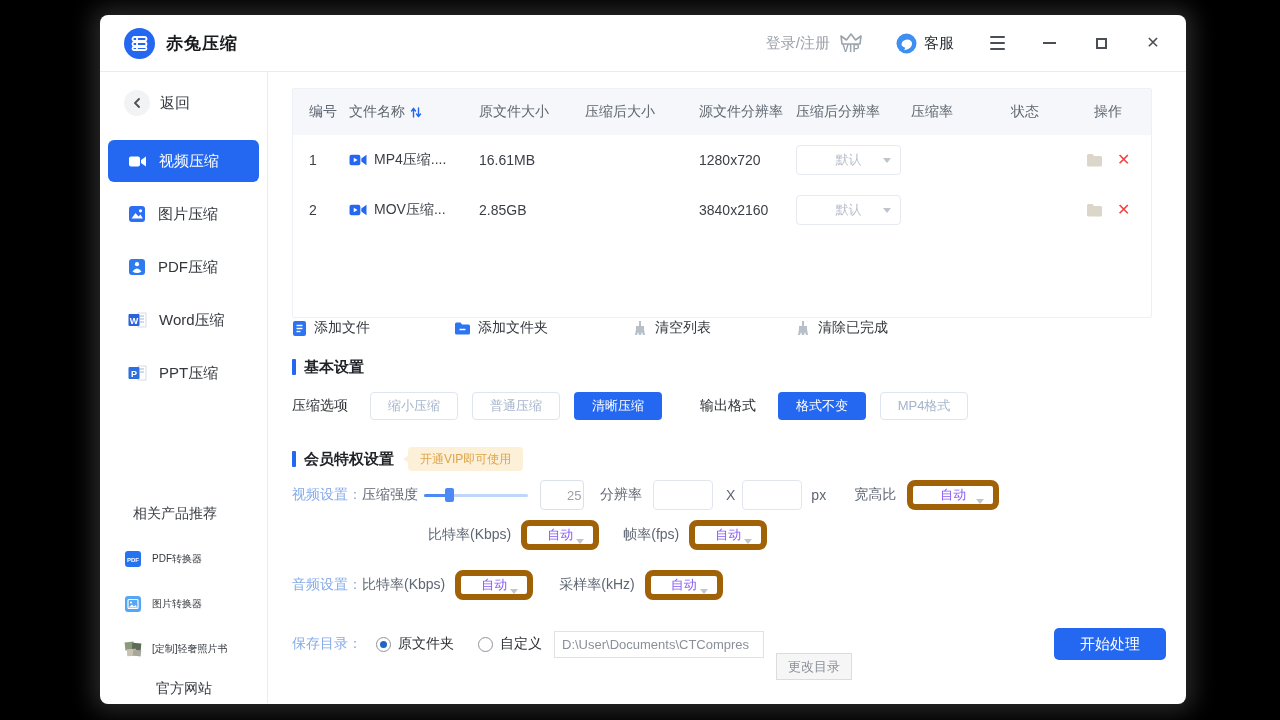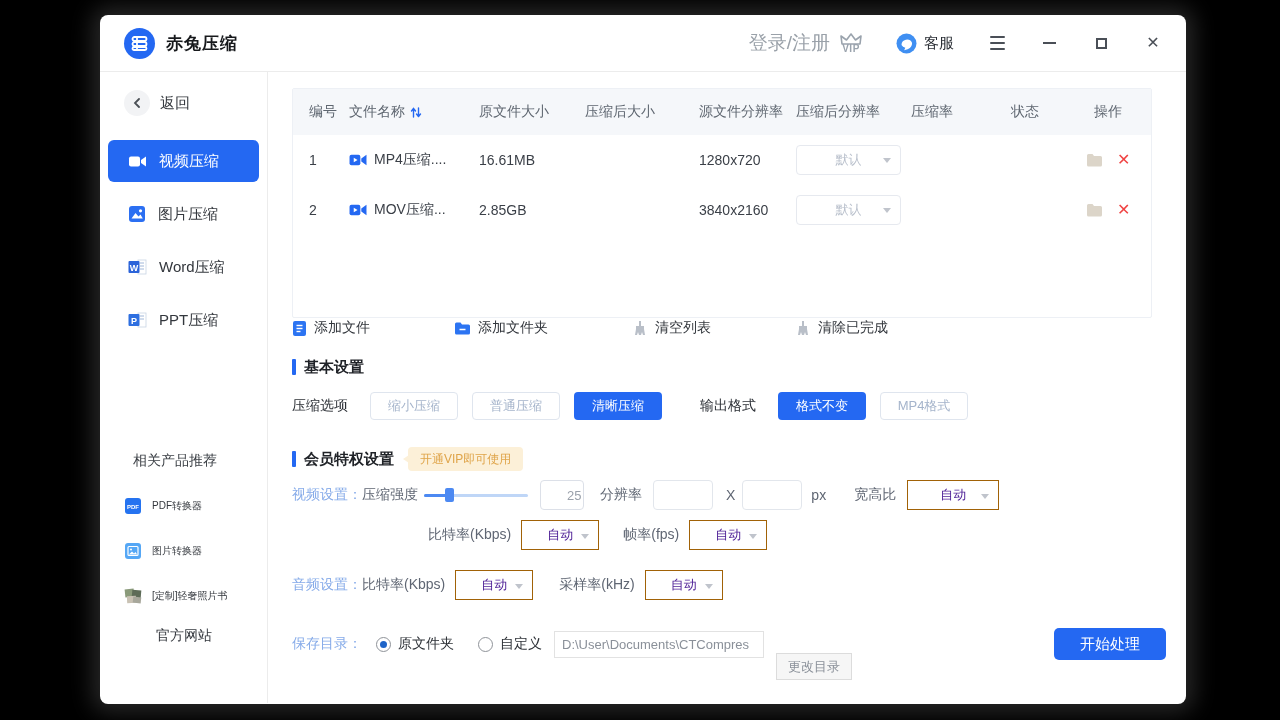--- a/index.html
+++ b/index.html
@@ -8,21 +8,21 @@
 
   .window { position:absolute; left:100px; top:15px; width:1086px; height:689px;
     background:#fff; border-radius:8px; overflow:hidden;
     box-shadow:0 0 22px 8px rgba(140,140,140,.28); }
 
   
   .titlebar { height:57px; border-bottom:1px solid #ececec; display:flex; align-items:center; padding:0 24px; }
   .logo-circle { width:31px; height:31px; border-radius:50%; background:#2468F2; display:flex; align-items:center; justify-content:center; }
   .app-title { font-size:17px; font-weight:bold; color:#17191c; margin-left:11px; letter-spacing:1px; }
   .tb-right { margin-left:auto; display:flex; align-items:center; }
-  .login-link { color:#9aa1a9; font-size:19px; cursor:pointer; }
+  .login-link { color:#9aa1a9; font-size:15px; cursor:pointer; }
   .vip-wrap { display:flex; flex-direction:column; align-items:center; margin-left:10px; line-height:1; cursor:pointer; }
   .vip-text { font-size:10px; font-weight:bold; color:#9aa3ad; margin-top:-2px; letter-spacing:.5px; }
   .service-wrap { display:flex; align-items:center; margin-left:34px; cursor:pointer; }
   .service-label { font-size:15px; color:#2b2f36; margin-left:7px; }
   .win-btn { margin-left:34px; cursor:pointer; display:flex; flex-direction:column; justify-content:center; align-items:center; width:18px; height:18px; }
   .hamburger span { display:block; width:15px; height:2px; background:#4a4f57; margin:2px 0; border-radius:1px; }
   .min-bar { width:13px; height:2px; background:#4a4f57; }
   .max-box { width:11px; height:11px; border:2px solid #4a4f57; }
   .close-x { font-size:16px; color:#4a4f57; font-weight:bold; line-height:1; }
 
@@ -86,21 +86,21 @@
   .vrow1 { margin-top:12px; height:30px; }
   .vrow2 { margin-top:10px; height:30px; }
   .arow  { margin-top:20px; height:30px; }
   .slider { width:104px; height:14px; position:relative; margin:0 12px 0 6px; }
   .slider .track { position:absolute; top:6px; left:0; width:100%; height:3px; background:#bfd6f7; border-radius:2px; }
   .slider .fill { position:absolute; top:6px; left:0; width:22%; height:3px; background:#4c89f2; border-radius:2px; }
   .slider .handle { position:absolute; top:0; left:20%; width:9px; height:14px; background:#4c89f2; border-radius:2px; cursor:pointer; }
   .num-box { width:44px; height:30px; border:1px solid #dce0e8; border-radius:4px; font-size:13px; color:#9aa0aa;
     display:flex; align-items:center; padding-left:26px; }
   .mini-inp { width:60px; height:30px; border:1px solid #e2e6ec; border-radius:4px; background:#fff; }
-  .sel-box { width:92px; height:30px; border:1px solid #a16207; border-radius:0; font-size:13px; color:#4c1d95;
+  .sel-box { width:92px; height:30px; border:6px solid #a16207; border-radius:8px; font-size:13px; color:#8b5cf6;
     display:flex; align-items:center; justify-content:center; position:relative; cursor:pointer; }
   .sel-box .caret { position:absolute; right:9px; top:13px; width:0; height:0; border-left:4px solid transparent; border-right:4px solid transparent; border-top:5px solid #c0c4cc; }
   .sel-sm { width:78px; }
 
   
   .save-row { display:flex; align-items:center; margin-top:28px; height:32px; font-size:14px; }
   .radio { width:15px; height:15px; border-radius:50%; border:1px solid #8f9399; background:#fff; position:relative; margin-right:7px; flex:none; cursor:pointer; }
   .radio.checked::after { content:""; position:absolute; left:3px; top:3px; width:7px; height:7px; border-radius:50%; background:#1f64c8; }
   .radio-label { color:#2c3036; margin-right:24px; }
   .path-inp { width:210px; height:27px; border:1px solid #e2e2e2; background:#fff; color:#8a9099; font-size:13px;
@@ -179,20 +179,28 @@
 
       <div class="nav-item">
         <svg width="18" height="18" viewBox="0 0 18 18">
           <rect x="1" y="1" width="16" height="16" rx="3" fill="#2b6ff2"></rect>
           <circle cx="12.5" cy="5.8" r="1.6" fill="#fff"></circle>
           <path d="M3.5 13.5 L7.5 8 L10.5 11.5 L12.5 9.5 L14.8 13.5 Z" fill="#fff"></path>
         </svg>
         <span class="nav-label">图片压缩</span>
       </div>
 
+      <div class="nav-item">
+        <svg width="18" height="18" viewBox="0 0 18 18">
+          <rect x="1" y="1" width="16" height="16" rx="3" fill="#2e7bf0"></rect>
+          <circle cx="9" cy="6.2" r="2.1" fill="#fff"></circle>
+          <path d="M4.5 13.5 q4.5 -6 9 0 q-4.5 3 -9 0z" fill="#fff"></path>
+        </svg>
+        <span class="nav-label">PDF压缩</span>
+      </div>
 
       <div class="nav-item">
         <svg width="19" height="18" viewBox="0 0 19 18">
           <rect x="10" y="2" width="8" height="14" fill="#fff" stroke="#c9d4e4" stroke-width="0.8"></rect>
           <line x1="12" y1="5" x2="16" y2="5" stroke="#9fb6d8" stroke-width="1"></line>
           <line x1="12" y1="8" x2="16" y2="8" stroke="#9fb6d8" stroke-width="1"></line>
           <line x1="12" y1="11" x2="16" y2="11" stroke="#9fb6d8" stroke-width="1"></line>
           <rect x="0.5" y="3" width="11" height="12" rx="1" fill="#2b63d9"></rect>
           <text x="6" y="12.5" font-size="9" font-weight="bold" fill="#fff" text-anchor="middle">W</text>
         </svg>

